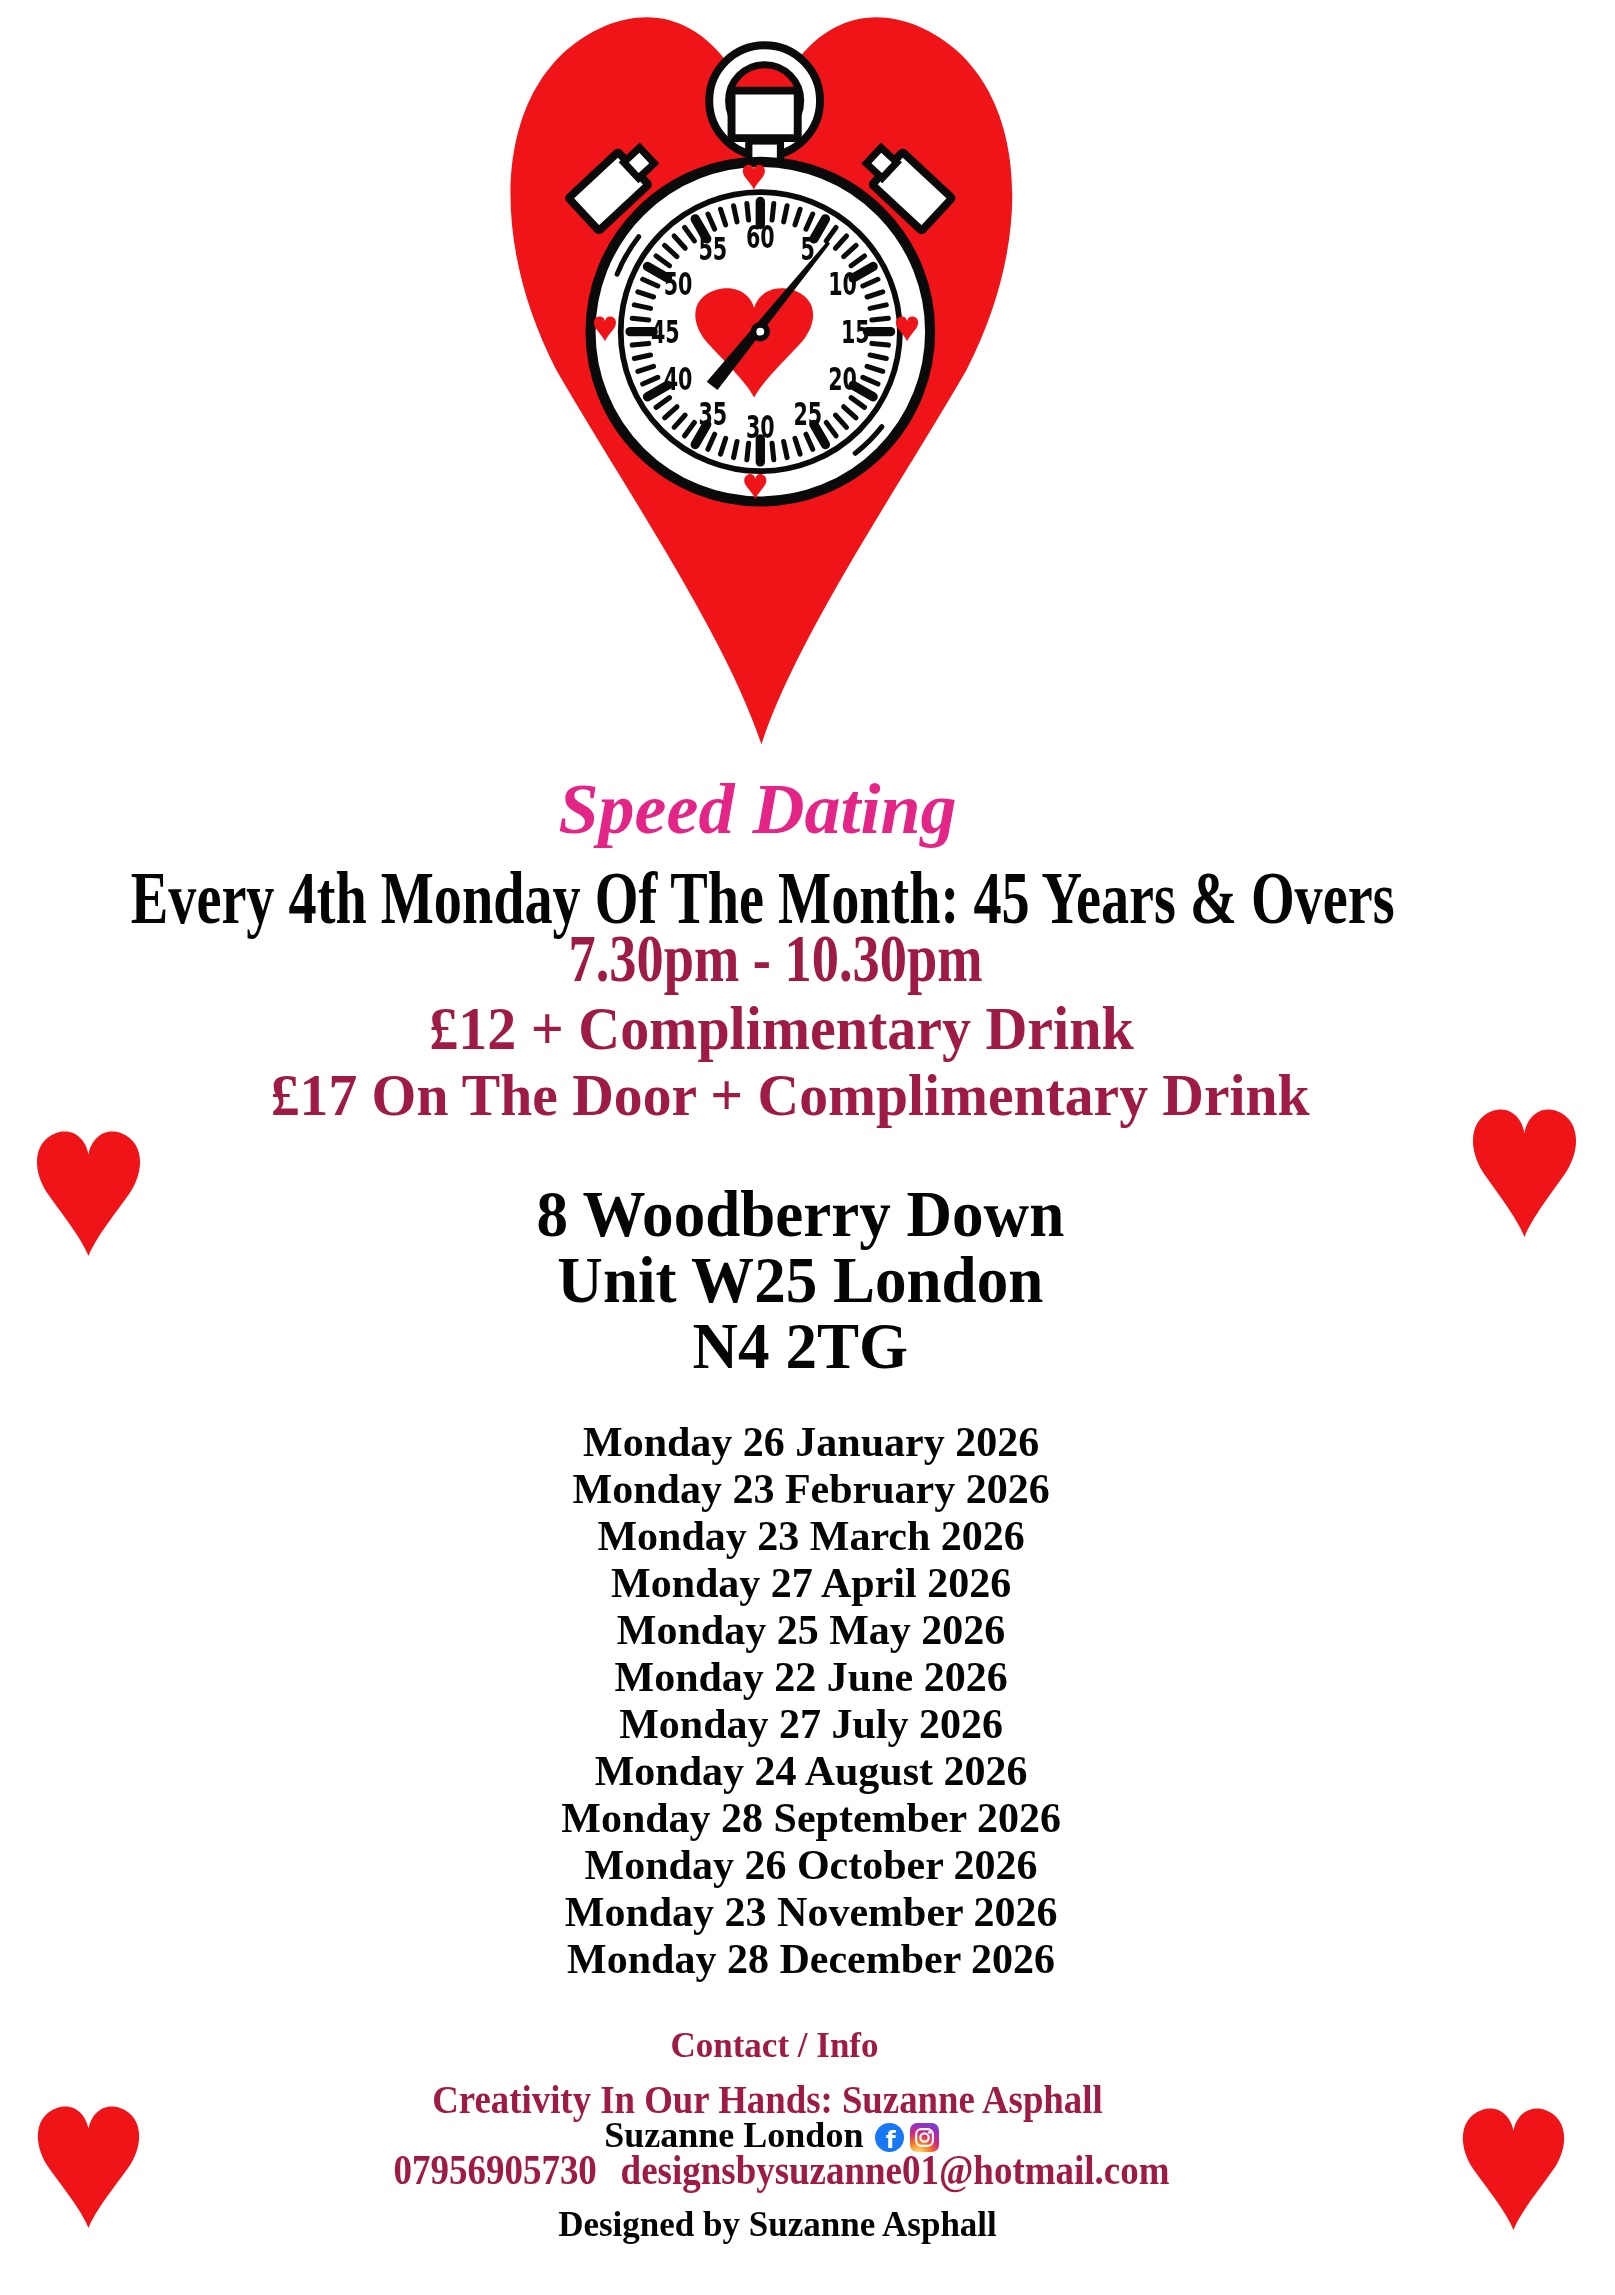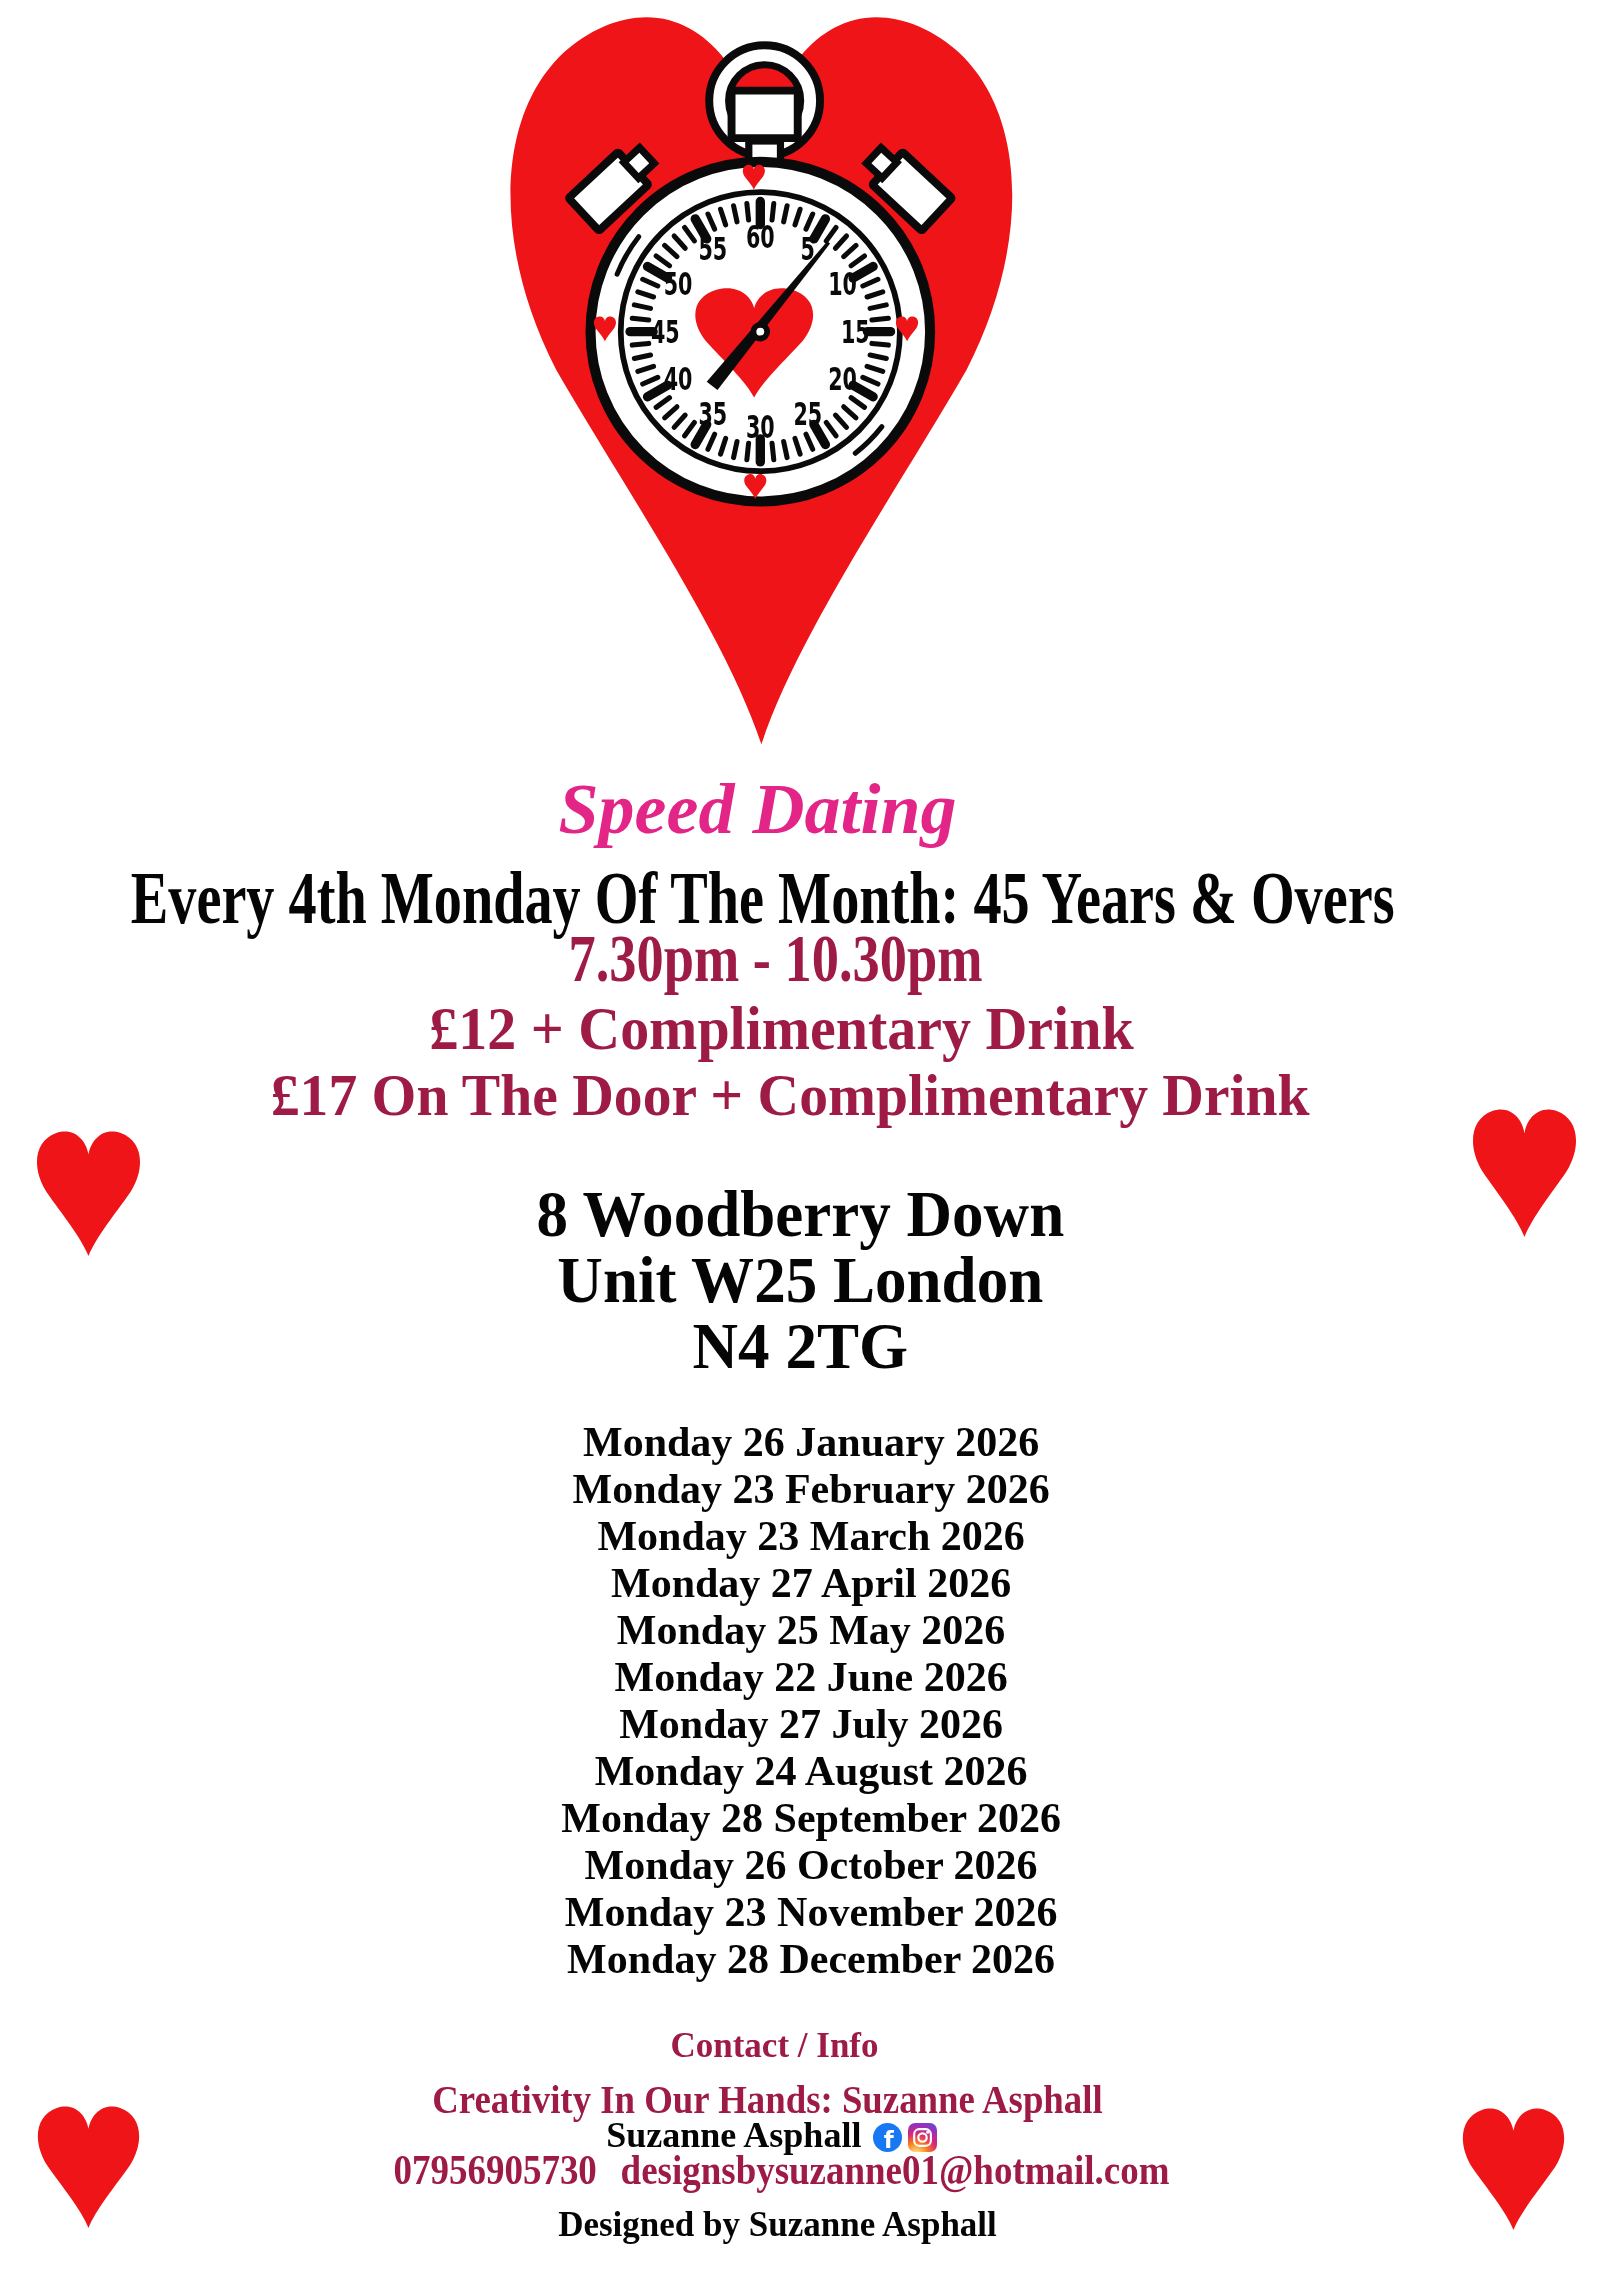--- a/index.html
+++ b/index.html
@@ -241,21 +241,21 @@
     <div>Monday 26 October 2026</div>
     <div>Monday 23 November 2026</div>
     <div>Monday 28 December 2026</div>
   </div>
 
   <div class="line l-contact">Contact / Info</div>
 
   <div class="line l-business">Creativity In Our Hands: Suzanne Asphall</div>
 
   <div class="line l-name">
-    <span>Suzanne Asphall</span><span class="social-icon fb"><i>f</i></span><span class="social-icon ig"><svg width="29" height="29" viewBox="0 0 40 40">
+    <span>Suzanne London</span><span class="social-icon fb"><i>f</i></span><span class="social-icon ig"><svg width="29" height="29" viewBox="0 0 40 40">
           <rect x="8.5" y="8.5" width="23" height="23" rx="7" fill="none" stroke="#ffffff" stroke-width="3"></rect>
           <circle cx="20" cy="20" r="5.8" fill="none" stroke="#ffffff" stroke-width="3"></circle>
           <circle cx="27.2" cy="12.6" r="2.1" fill="#ffffff"></circle>
         </svg></span>
   </div>
 
   <div class="line l-phone">
     <span>07956905730</span><span class="email-gap">designsbysuzanne01@hotmail.com</span>
   </div>
 

